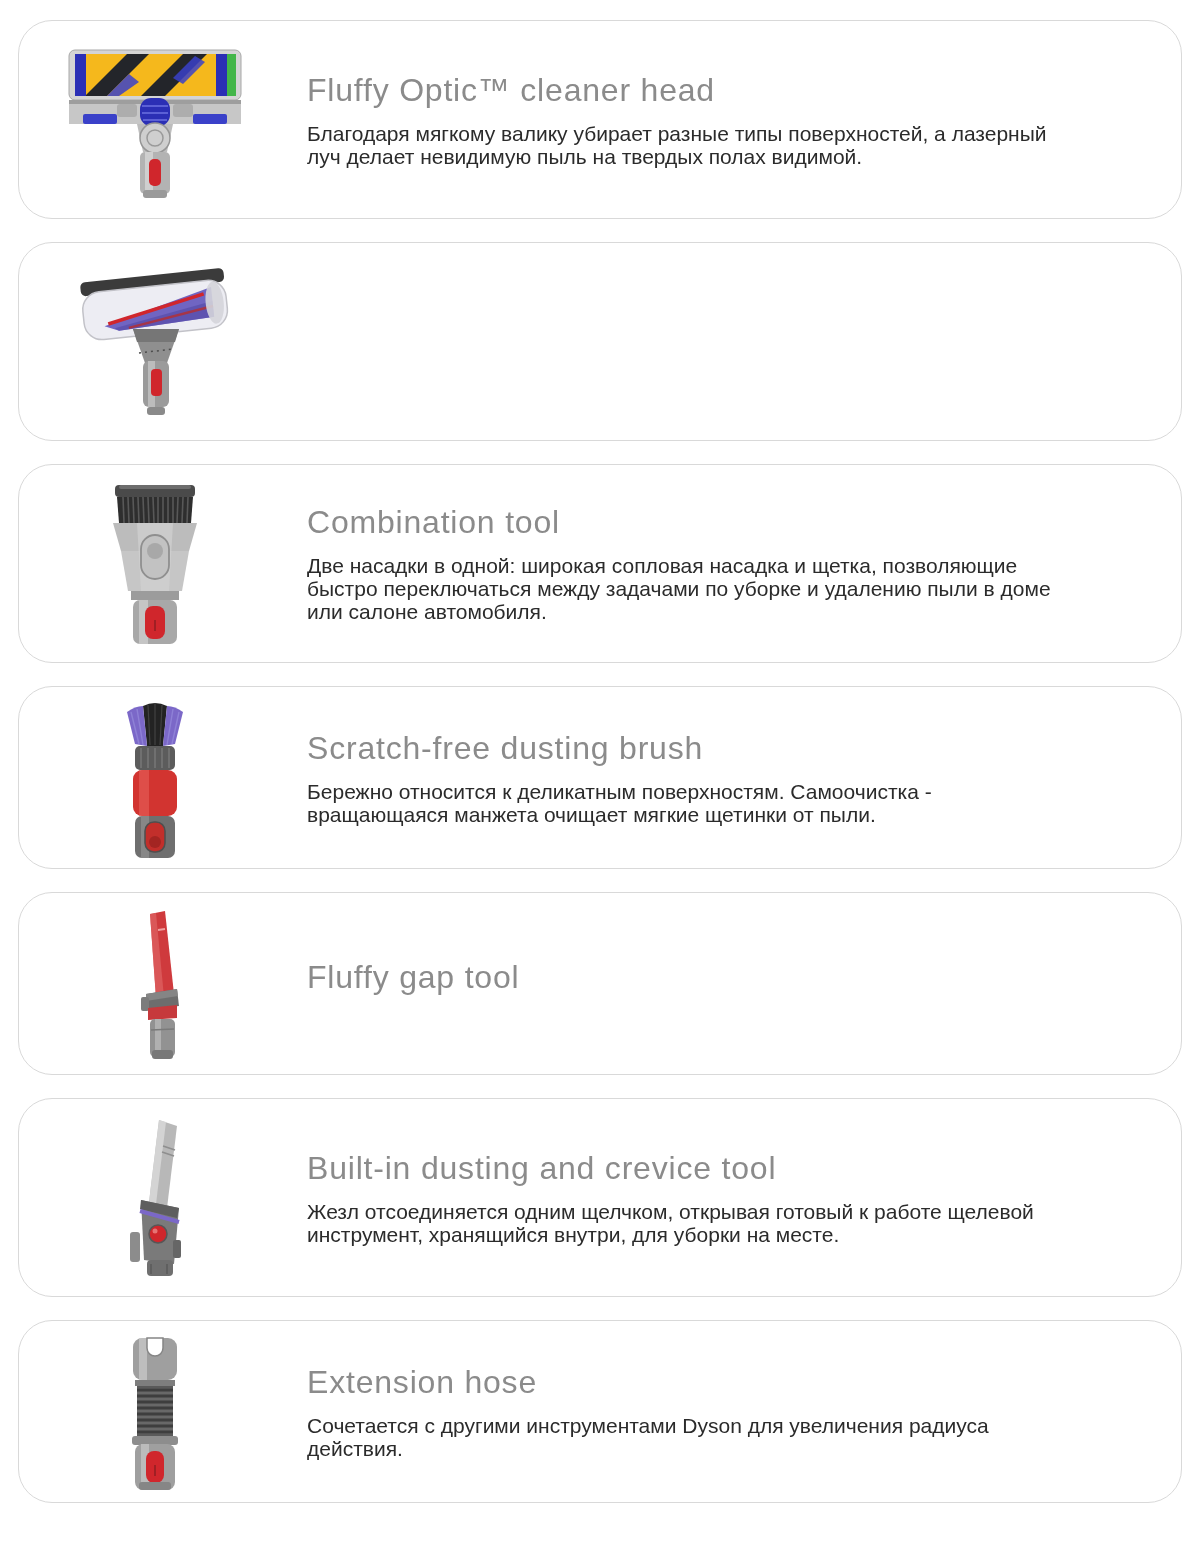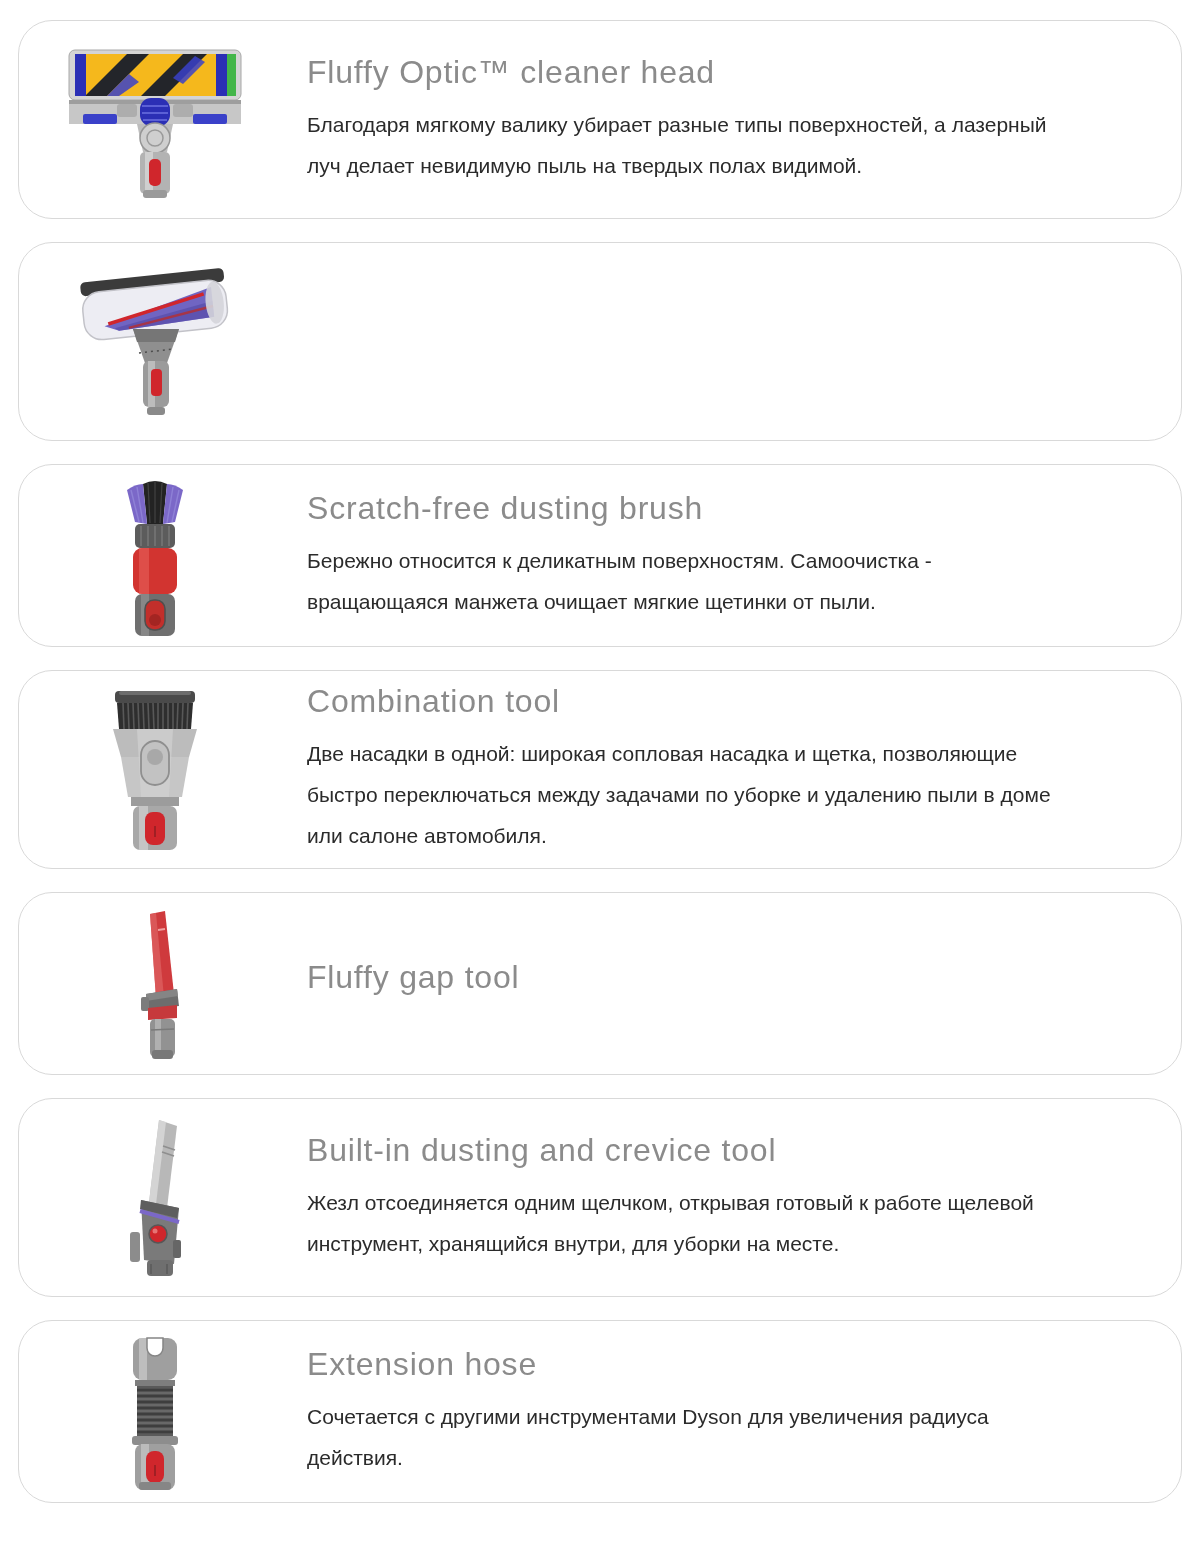--- a/index.html
+++ b/index.html
@@ -42,21 +42,21 @@
   .card-title {
     font-size: 32px;
     font-weight: 400;
     letter-spacing: 0.8px;
     color: var(--title-gray, #8b8b8b);
     margin-bottom: 13px;
     white-space: nowrap;
   }
   .card-desc {
     font-size: 21px;
-    line-height: 41px;
+    line-height: 23px;
     color: var(--text-dark, #2b2b2b);
     max-width: 770px;
   }
   svg { display: block; }
 </style>
 </head>
 <body>
 
 <div class="page">
 
@@ -120,59 +120,20 @@
         <polygon points="78,70 124,70 120,83 82,83" fill="#767676"></polygon>
         <line x1="84" y1="94" x2="118" y2="90" stroke="#4d4d4d" stroke-width="1.5" stroke-dasharray="2,4"></line>
         <rect x="88" y="102" width="26" height="46" rx="6" fill="#9b9b9b"></rect>
         <rect x="93" y="102" width="7" height="46" fill="#c4c4c4" opacity="0.8"></rect>
         <rect x="96" y="110" width="11" height="27" rx="4" fill="var(--dyson-red,#d0262c)"></rect>
         <rect x="92" y="148" width="18" height="8" rx="3" fill="#8a8a8a"></rect>
       </svg>
     </div>
   </section>
 
-  <section class="card short">
-    <div class="card-media">
-      <svg width="200" height="164" viewBox="0 0 200 164">
-        <path d="M88,10 Q100,4 112,10 L108,50 L92,50 Z" fill="#232323"></path>
-        <path d="M72,16 Q80,10 88,10 L92,50 L80,48 Z" fill="var(--brush-purple,#7b68c8)"></path>
-        <path d="M112,10 Q120,10 128,16 L120,48 L108,50 Z" fill="var(--brush-purple,#7b68c8)"></path>
-        <g stroke="#9184d8" stroke-width="1.4" opacity="0.9">
-          <line x1="76" y1="16" x2="84" y2="48"></line>
-            <line x1="82" y1="13" x2="88" y2="49"></line>
-          <line x1="118" y1="13" x2="112" y2="49"></line>
-            <line x1="124" y1="16" x2="117" y2="48"></line>
-        </g>
-        <g stroke="#4a4a4a" stroke-width="1.2" opacity="0.8">
-          <line x1="93" y1="9" x2="95" y2="49"></line>
-            <line x1="100" y1="7" x2="100" y2="49"></line>
-          <line x1="107" y1="9" x2="105" y2="49"></line>
-        </g>
-        <rect x="80" y="50" width="40" height="24" rx="5" fill="#5c5c5c"></rect>
-        <g stroke="#707070" stroke-width="2">
-          <line x1="86" y1="52" x2="86" y2="72"></line>
-            <line x1="93" y1="52" x2="93" y2="72"></line>
-          <line x1="100" y1="52" x2="100" y2="72"></line>
-            <line x1="107" y1="52" x2="107" y2="72"></line>
-          <line x1="114" y1="52" x2="114" y2="72"></line>
-        </g>
-        <rect x="78" y="74" width="44" height="46" rx="9" fill="#d23430"></rect>
-        <rect x="84" y="74" width="10" height="46" fill="#e25a54" opacity="0.7"></rect>
-        <rect x="80" y="120" width="40" height="42" rx="7" fill="#6f6f6f"></rect>
-        <rect x="86" y="120" width="8" height="42" fill="#8d8d8d" opacity="0.8"></rect>
-        <rect x="90" y="126" width="20" height="30" rx="9" fill="#c22f2b" stroke="#4f4f4f" stroke-width="1.5"></rect>
-        <circle cx="100" cy="146" r="6" fill="#a32522"></circle>
-      </svg>
-    </div>
-    <div class="card-text">
-      <h2 class="card-title">Scratch-free dusting brush</h2>
-      <p class="card-desc">Бережно относится к деликатным поверхностям. Самоочистка - вращающаяся манжета очищает мягкие щетинки от пыли.</p>
-    </div>
-  </section>
-
   <section class="card tall">
     <div class="card-media">
       <svg width="200" height="170" viewBox="0 0 200 170">
         <rect x="60" y="6" width="80" height="12" rx="4" fill="#4a4a4a"></rect>
         <rect x="64" y="6" width="72" height="4" rx="2" fill="#6d6d6d"></rect>
         <polygon points="62,18 138,18 136,44 64,44" fill="#2e2e2e"></polygon>
         <g stroke="#585858" stroke-width="1.6">
           <line x1="68" y1="18" x2="69" y2="44"></line>
             <line x1="73" y1="18" x2="74" y2="44"></line>
           <line x1="78" y1="18" x2="79" y2="44"></line>
@@ -202,20 +163,59 @@
     </div>
     <div class="card-text">
       <h2 class="card-title">Combination tool</h2>
       <p class="card-desc">Две насадки в одной: широкая сопловая насадка и щетка, позволяющие быстро переключаться между задачами по уборке и удалению пыли в доме или салоне автомобиля.</p>
     </div>
   </section>
 
   <section class="card short">
     <div class="card-media">
       <svg width="200" height="164" viewBox="0 0 200 164">
+        <path d="M88,10 Q100,4 112,10 L108,50 L92,50 Z" fill="#232323"></path>
+        <path d="M72,16 Q80,10 88,10 L92,50 L80,48 Z" fill="var(--brush-purple,#7b68c8)"></path>
+        <path d="M112,10 Q120,10 128,16 L120,48 L108,50 Z" fill="var(--brush-purple,#7b68c8)"></path>
+        <g stroke="#9184d8" stroke-width="1.4" opacity="0.9">
+          <line x1="76" y1="16" x2="84" y2="48"></line>
+            <line x1="82" y1="13" x2="88" y2="49"></line>
+          <line x1="118" y1="13" x2="112" y2="49"></line>
+            <line x1="124" y1="16" x2="117" y2="48"></line>
+        </g>
+        <g stroke="#4a4a4a" stroke-width="1.2" opacity="0.8">
+          <line x1="93" y1="9" x2="95" y2="49"></line>
+            <line x1="100" y1="7" x2="100" y2="49"></line>
+          <line x1="107" y1="9" x2="105" y2="49"></line>
+        </g>
+        <rect x="80" y="50" width="40" height="24" rx="5" fill="#5c5c5c"></rect>
+        <g stroke="#707070" stroke-width="2">
+          <line x1="86" y1="52" x2="86" y2="72"></line>
+            <line x1="93" y1="52" x2="93" y2="72"></line>
+          <line x1="100" y1="52" x2="100" y2="72"></line>
+            <line x1="107" y1="52" x2="107" y2="72"></line>
+          <line x1="114" y1="52" x2="114" y2="72"></line>
+        </g>
+        <rect x="78" y="74" width="44" height="46" rx="9" fill="#d23430"></rect>
+        <rect x="84" y="74" width="10" height="46" fill="#e25a54" opacity="0.7"></rect>
+        <rect x="80" y="120" width="40" height="42" rx="7" fill="#6f6f6f"></rect>
+        <rect x="86" y="120" width="8" height="42" fill="#8d8d8d" opacity="0.8"></rect>
+        <rect x="90" y="126" width="20" height="30" rx="9" fill="#c22f2b" stroke="#4f4f4f" stroke-width="1.5"></rect>
+        <circle cx="100" cy="146" r="6" fill="#a32522"></circle>
+      </svg>
+    </div>
+    <div class="card-text">
+      <h2 class="card-title">Scratch-free dusting brush</h2>
+      <p class="card-desc">Бережно относится к деликатным поверхностям. Самоочистка - вращающаяся манжета очищает мягкие щетинки от пыли.</p>
+    </div>
+  </section>
+
+  <section class="card short">
+    <div class="card-media">
+      <svg width="200" height="164" viewBox="0 0 200 164">
         <polygon points="95,12 110,9 119,92 101,96" fill="#cf3a3d"></polygon>
         <polygon points="95,12 101,11 109,95 101,96" fill="#e06767" opacity="0.65"></polygon>
         <line x1="103" y1="28" x2="110" y2="27" stroke="#f0a0a0" stroke-width="2"></line>
         <polygon points="91,92 122,87 124,104 91,108" fill="#6d6d6d"></polygon>
         <polygon points="91,92 122,87 123,94 91,99" fill="#858585"></polygon>
         <rect x="86" y="95" width="8" height="14" rx="2" fill="#7c7c7c"></rect>
         <polygon points="93,106 122,103 122,116 93,118" fill="#c6393c"></polygon>
         <rect x="95" y="117" width="25" height="38" rx="5" fill="#929292"></rect>
         <rect x="100" y="117" width="6" height="38" fill="#b8b8b8" opacity="0.8"></rect>
         <rect x="97" y="148" width="21" height="9" rx="3" fill="#787878"></rect>

